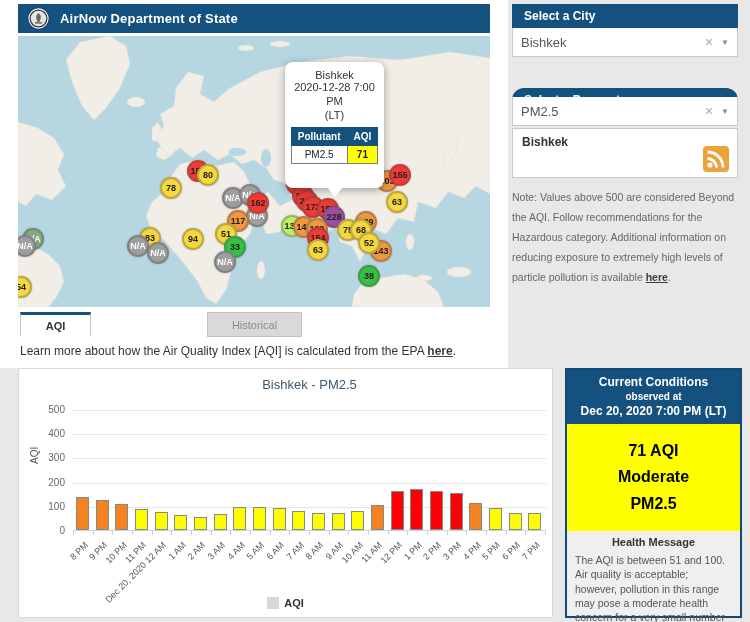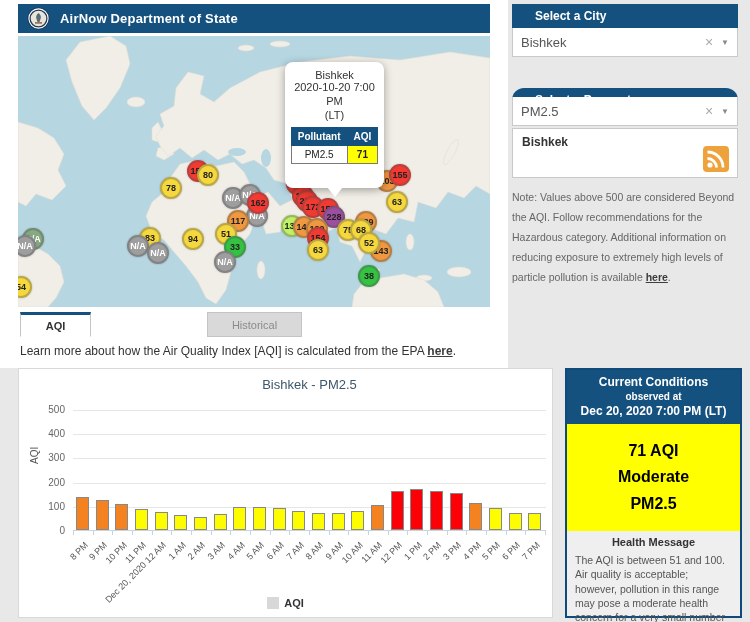--- a/index.html
+++ b/index.html
@@ -34,21 +34,21 @@
   
   .tab { position:absolute; top:312px; height:25px; display:flex; align-items:center; justify-content:center;
          font-size:11px; border:1px solid #c4c4c4; cursor:pointer; }
   .tab.active { left:20px; width:71px; background:#fff; border-top:3px solid #15517f; color:#333; font-weight:bold; border-bottom:1px solid #fff; }
   .tab.t2 { left:93px; width:111px; background:#d9d9d9; color:#8a8a8a; }
   .tab.t3 { left:207px; width:95px; background:#d9d9d9; color:#8a8a8a; }
   .learn-more { position:absolute; left:20px; top:344px; font-size:12px; color:#333; }
   .learn-more a, .note a { color:#3d3d3d; font-weight:bold; text-decoration:underline; cursor:pointer; }
 
   
-  .rc-head { position:absolute; left:512px; width:226px; height:24px; background:#15517f; color:#fff; font-size:12px; font-weight:bold; display:flex; align-items:center; padding-left:23px; }
+  .rc-head { position:absolute; left:512px; width:226px; height:24px; background:#15517f; color:#fff; font-size:12px; font-weight:bold; display:flex; align-items:center; padding-left:12px; }
   .rc-select { position:absolute; left:512px; width:226px; height:29px; background:#fff; border:1px solid #c9c9c9; border-top:none; display:flex; align-items:center; padding:0 8px; font-size:13px; color:#555; }
   .rc-select .grow { flex:1; }
   .sel-clear { color:#aaa; font-size:14px; line-height:1; cursor:pointer; margin-right:8px; }
   .sel-caret { color:#888; font-size:8px; cursor:pointer; border-left:0; }
   .rss-box { position:absolute; left:512px; top:128px; width:226px; height:50px; background:#fff; border:1px solid #c9c9c9; padding:6px 9px; }
   .rss-box .rss-title { font-size:12px; font-weight:bold; color:#333; }
   .rss-icon { position:absolute; right:8px; bottom:5px; cursor:pointer; }
   .note { position:absolute; left:512px; top:188px; width:228px; font-size:10.5px; color:#666; line-height:1.9; }
 
   
@@ -161,21 +161,21 @@
         <div class="marker orange" style="left: 337px; top: 175px; background: rgb(240, 152, 64);">139</div>
         <div class="marker orange" style="left: 352px; top: 171px; background: rgb(240, 152, 64); margin-top: 33px;">143</div>
         <div class="marker yellow" style="left: 319px; top: 183px; background: rgb(245, 216, 61);">75</div>
         <div class="marker yellow" style="left: 332px; top: 183px; background: rgb(245, 216, 61);">68</div>
         <div class="marker yellow" style="left: 340px; top: 196px; background: rgb(245, 216, 61);">52</div>
         <div class="marker green" style="left: 340px; top: 229px; background: rgb(53, 194, 67);">38</div>
       </div>
 
     <div class="popup">
       <div class="p-city">Bishkek</div>
-      <div class="p-dt">2020-10-20 7:00 PM</div>
+      <div class="p-dt">2020-12-28 7:00 PM</div>
       <div class="p-dt">(LT)</div>
       <table>
         <tbody>
             <tr>
           <th>Pollutant</th>
           <th>AQI</th>
         </tr>
         <tr>
           <td>PM2.5</td>
           <td class="aqi-cell">71</td>

